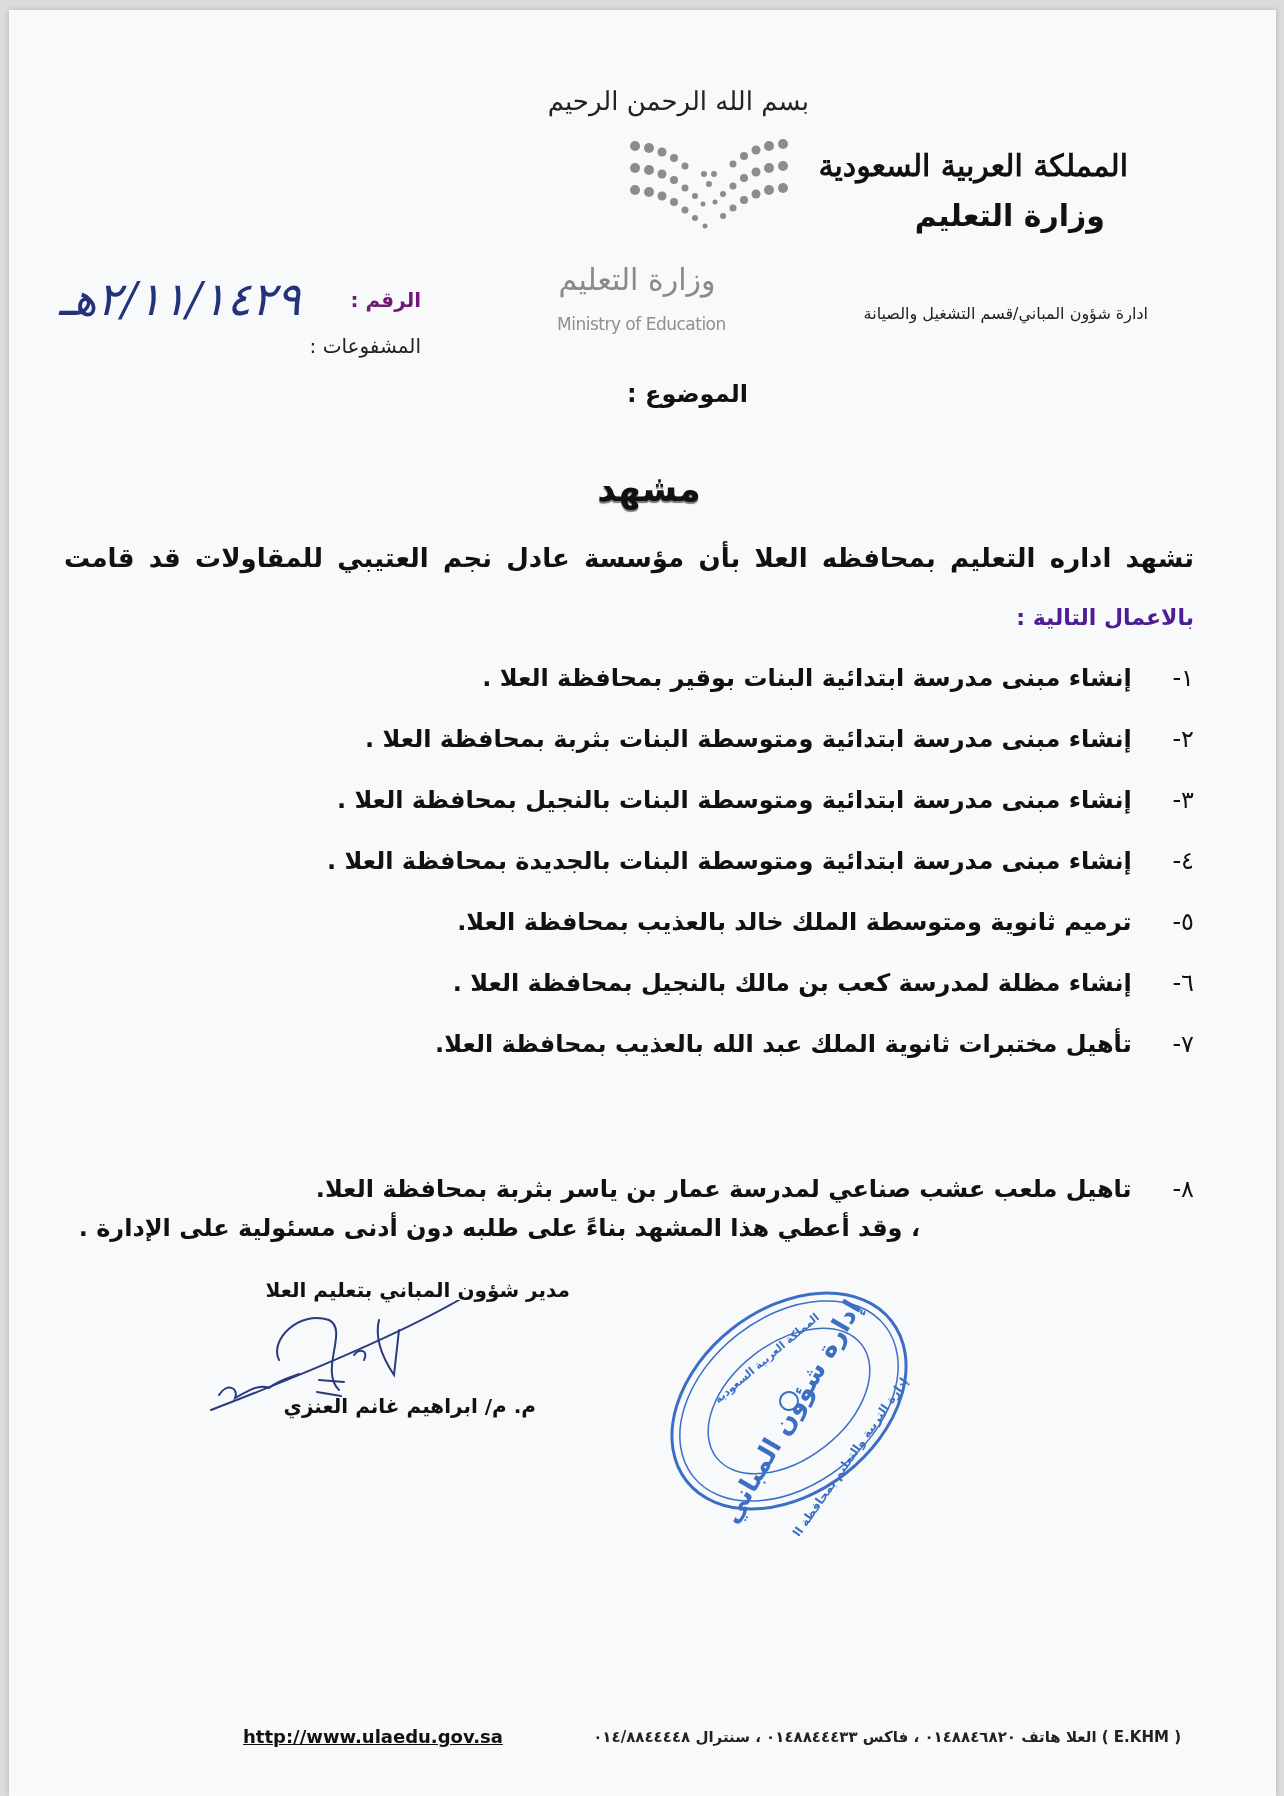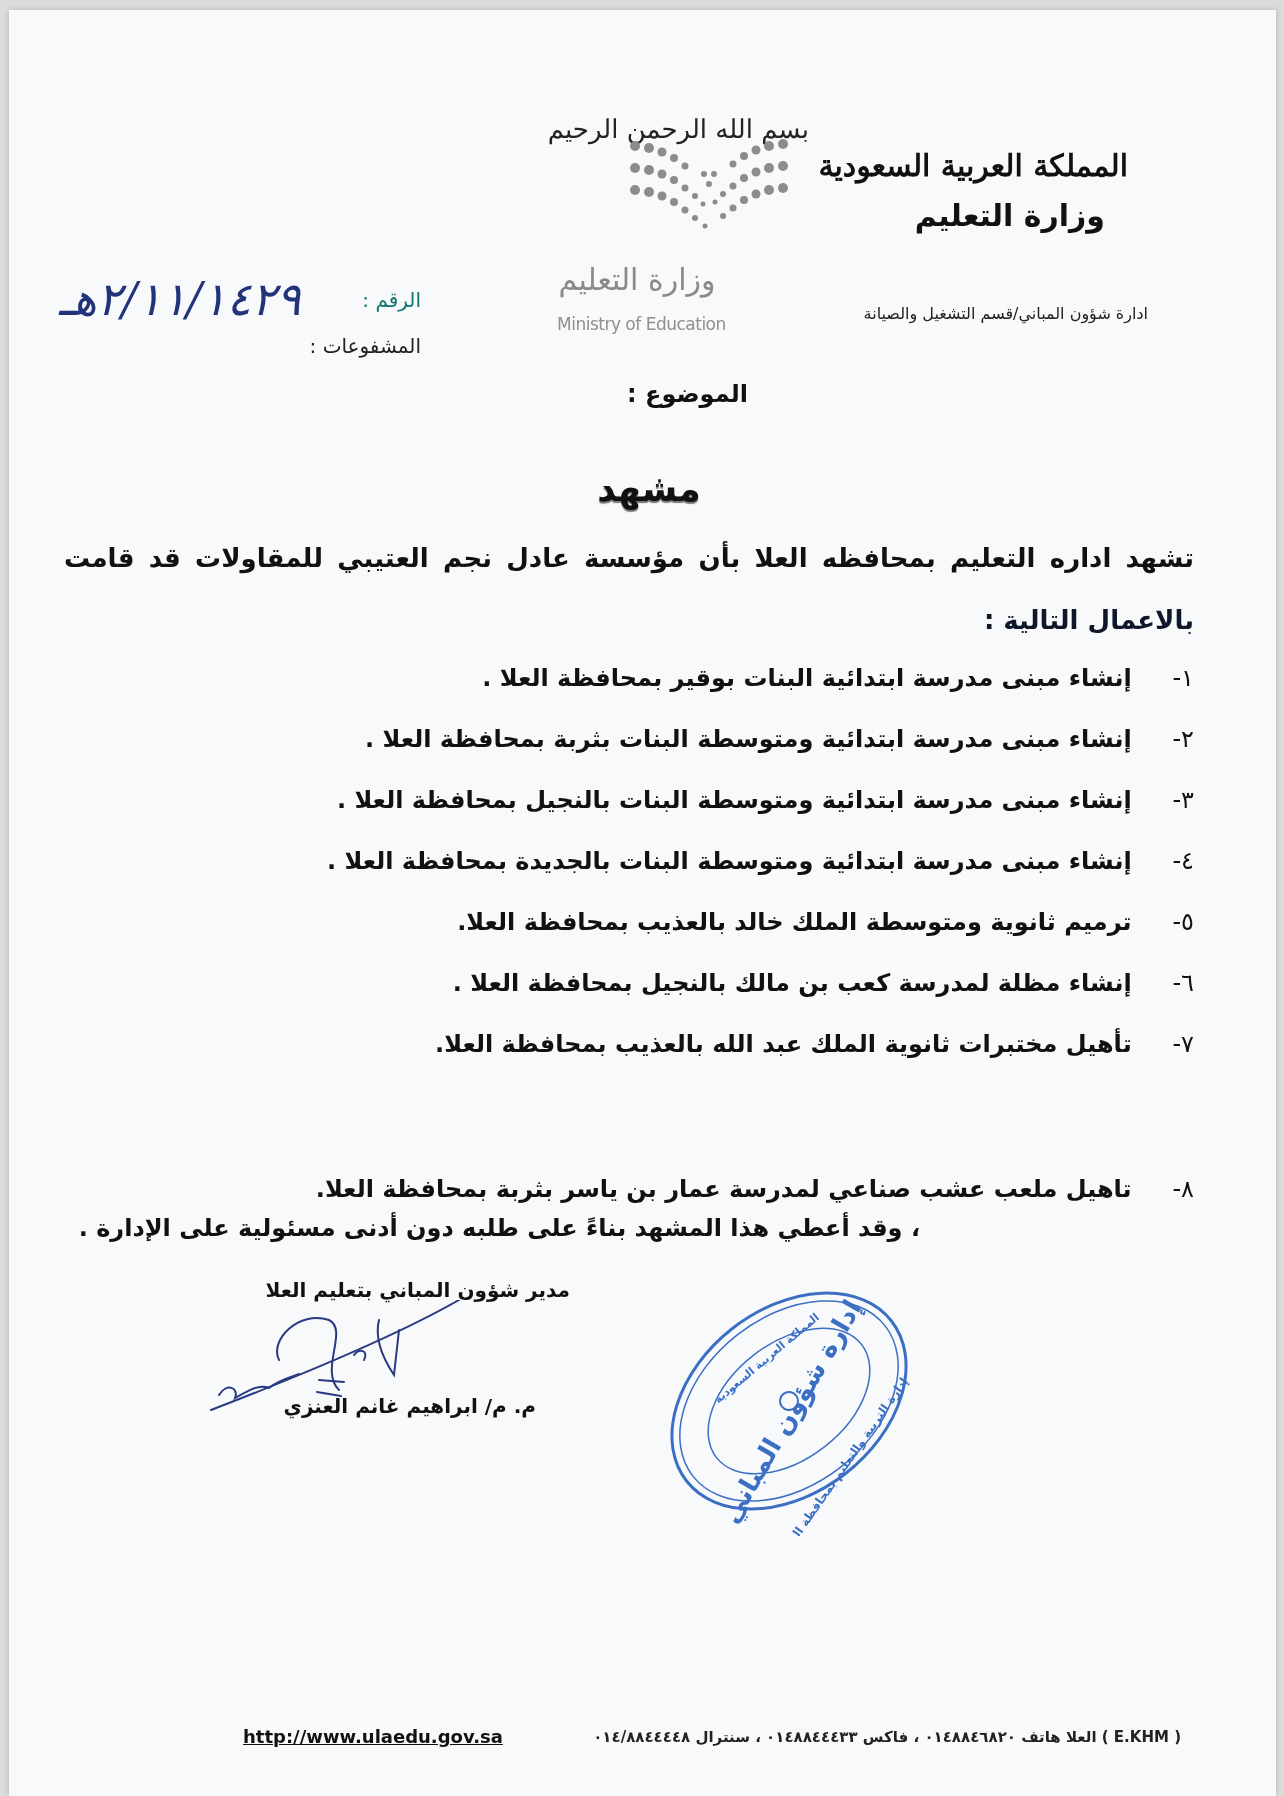--- a/index.html
+++ b/index.html
@@ -10,39 +10,39 @@
   }
   .page {
     position: absolute; left: 9px; top: 10px; width: 1267px; height: 1786px;
     background: #f8f9fb;
     box-shadow: 0 0 6px rgba(0,0,0,0.18);
   }
   .abs { position: absolute; white-space: nowrap; color: #1a1a1a; }
   .rtl { direction: rtl; }
 
   
-  .bismillah { left: 540px; top: 76px; width: 260px; text-align: center; font-family: "DejaVu Serif", serif; font-size: 26px; color: #222; letter-spacing: -1px; margin-top: 28px; }
+  .bismillah { left: 540px; top: 76px; width: 260px; text-align: center; font-family: "DejaVu Serif", serif; font-size: 26px; color: #222; letter-spacing: -1px; }
   .kingdom { right: 148px; top: 138px; font-family: "DejaVu Serif", serif; font-size: 30px; font-weight: bold; color: #111; letter-spacing: -1px; }
   .ministry-ar { right: 171px; top: 188px; font-size: 30px; font-weight: bold; color: #111; }
   .dept-title { right: 124px; top: 252px; font-size: 29px; font-weight: bold; color: #111; }
   .dept-sub { right: 128px; top: 294px; font-size: 16px; color: #222; }
 
   .logo-dots { left: 620px; top: 128px; width: 160px; height: 96px; }
   .moe-ar { left: 548px; top: 252px; width: 160px; text-align: center; font-size: 30px; color: #8a8a8a; letter-spacing: 1px; }
   .moe-en { left: 548px; top: 304px; width: 160px; text-align: center; font-size: 17px; color: #8f8f8f; letter-spacing: -0.5px; }
 
-  .ref-label { right: 855px; top: 278px; font-size: 20px; color: #0f766e; }
+  .ref-label { right: 855px; top: 278px; font-size: 20px; color: #701a75; font-weight: bold; }
   .ref-date { left: 50px; top: 262px; font-family: "DejaVu Serif", serif; font-size: 46px; color: #22337a; font-style: italic; letter-spacing: 4px; text-align: right; }
   .enc-label { right: 855px; top: 324px; font-size: 20px; color: #222; }
 
   .subject { right: 528px; top: 370px; font-size: 24px; font-weight: bold; color: #111; }
   .doc-title { left: 560px; top: 458px; width: 160px; text-align: center; font-size: 36px; font-weight: bold; color: #111; text-shadow: 0 2px 1px #777; }
 
   .para { right: 82px; width: 1130px; font-size: 26px; font-weight: bold; color: #111; text-align: justify; text-align-last: justify; }
-  .para2 { right: 82px; font-size: 26px; font-weight: bold; color: #0f172a; }
+  .para2 { right: 82px; font-size: 22px; font-weight: bold; color: #4c1d95; }
 
   .item { right: 82px; font-size: 24px; font-weight: bold; color: #111; }
   .item .num { display: inline-block; min-width: 54px; text-align: right; font-weight: normal; }
 
   .closing { right: 356px; top: 1204px; font-size: 24px; font-weight: bold; color: #111; }
 
   .sig-title { right: 706px; top: 1260px; font-size: 20px; font-weight: bold; color: #111; margin-top: 8px; }
   .sig-name { right: 740px; top: 1384px; font-size: 20px; font-weight: bold; color: #111; }
   .sig-scribble { left: 200px; top: 1290px; width: 260px; height: 120px; }
 

